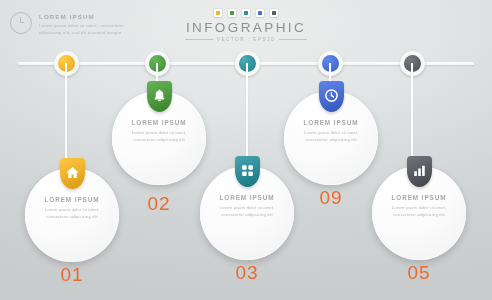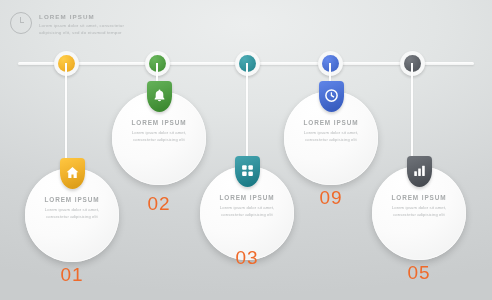--- a/index.html
+++ b/index.html
@@ -70,20 +70,45 @@
 <div id="stage">
 
   <div id="hdr-left">
     <span class="clock-ic"></span>
     <div class="hl-txt">
       <div class="hl-title">LOREM IPSUM</div>
       <div class="hl-body">Lorem ipsum dolor sit amet, consectetur adipisicing elit, sed do eiusmod tempor</div>
     </div>
   </div>
 
+  <div id="hdr-mid">
+    <div class="sq-row">
+      <span class="sq">
+          <i id="sw0" style="background: rgb(240, 180, 41);"></i>
+        </span>
+      <span class="sq">
+          <i id="sw1" style="background: rgb(75, 155, 63);"></i>
+        </span>
+      <span class="sq">
+          <i id="sw2" style="background: rgb(47, 143, 148);"></i>
+        </span>
+      <span class="sq">
+          <i id="sw3" style="background: rgb(74, 111, 208);"></i>
+        </span>
+      <span class="sq">
+          <i id="sw4" style="background: rgb(90, 94, 99);"></i>
+        </span>
+    </div>
+    <div class="big-title">INFOGRAPHIC</div>
+    <div class="sub-wrap">
+      <span class="sub-line"></span>
+      <span class="sub-title">VECTOR : EPS10</span>
+      <span class="sub-line"></span>
+    </div>
+  </div>
 
   <div id="rail"></div>
   <div id="nodes-layer">
       <div class="node" style="left: 53.5px;">
         <i style="background: radial-gradient(120% 120% at 32% 24%, rgb(255, 205, 70) 0%, rgb(242, 179, 44) 52%, rgb(218, 155, 20) 100%);"></i>
       </div>
       <div class="node" style="left: 144.5px;">
         <i style="background: radial-gradient(120% 120% at 32% 24%, rgb(104, 182, 91) 0%, rgb(78, 156, 65) 52%, rgb(54, 132, 41) 100%);"></i>
       </div>
       <div class="node" style="left: 234.5px;">
@@ -135,21 +160,21 @@
               <rect x="3.4" y="3.4" width="7.2" height="7.2" rx="1.6"></rect>
               <rect x="13.4" y="3.4" width="7.2" height="7.2" rx="1.6"></rect>
               <rect x="3.4" y="13.4" width="7.2" height="7.2" rx="1.6"></rect>
               <rect x="13.4" y="13.4" width="7.2" height="7.2" rx="1.6"></rect>
             </svg>
           </span>
         </div>
         <div class="c-title">LOREM IPSUM</div>
         <div class="c-body">Lorem ipsum dolor sit amet, consectetur adipisicing elit</div>
       </div>
-      <div class="num" style="left: 217px; top: 248px; color: rgb(239, 106, 42);">03</div>
+      <div class="num" style="left: 217px; top: 263px; color: rgb(239, 106, 42);">03</div>
       <div class="drop" style="left: 329.2px; top: 63px; height: 34px;"></div>
       <div class="card" style="left: 284px; top: 91px;">
         <span class="shadow-fan"></span>
         <div class="shield" style="background: linear-gradient(160deg, rgb(96, 133, 232) 0%, rgb(74, 111, 210) 48%, rgb(48, 85, 184) 100%);">
           <span class="glyph">
             <svg viewBox="0 0 24 24">
               <path d="M12 1.8A10.2 10.2 0 1 0 22.2 12 10.2 10.2 0 0 0 12 1.8zm0 2.4A7.8 7.8 0 1 1 4.2 12 7.8 7.8 0 0 1 12 4.2zm-1.15 2.5v6.05l4.6 2.75 1.15-1.9-3.75-2.25V6.7z"></path>
             </svg>
           </span>
         </div>

